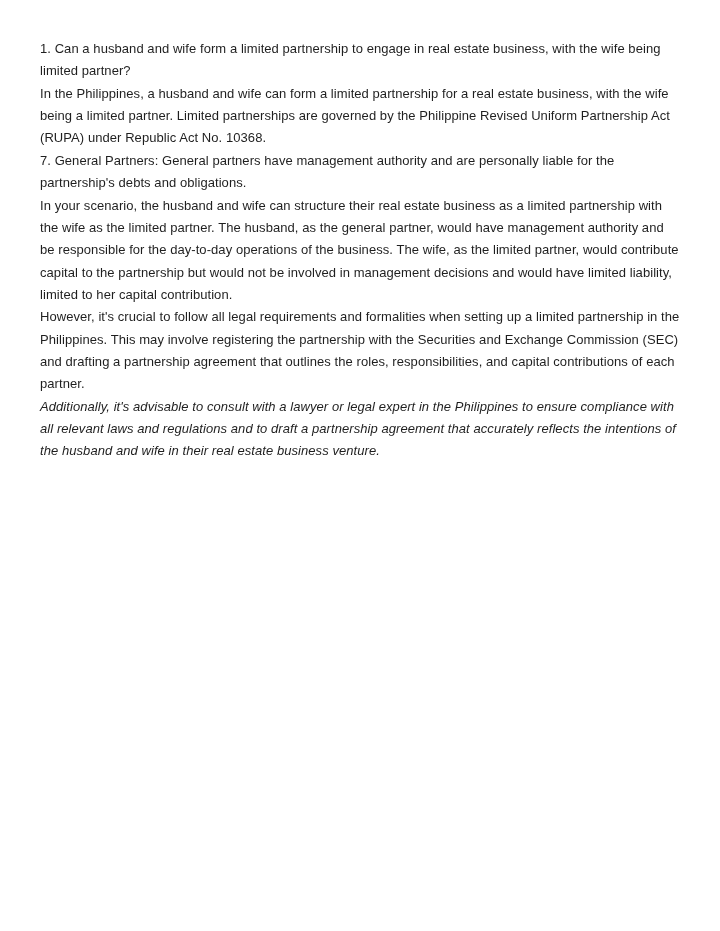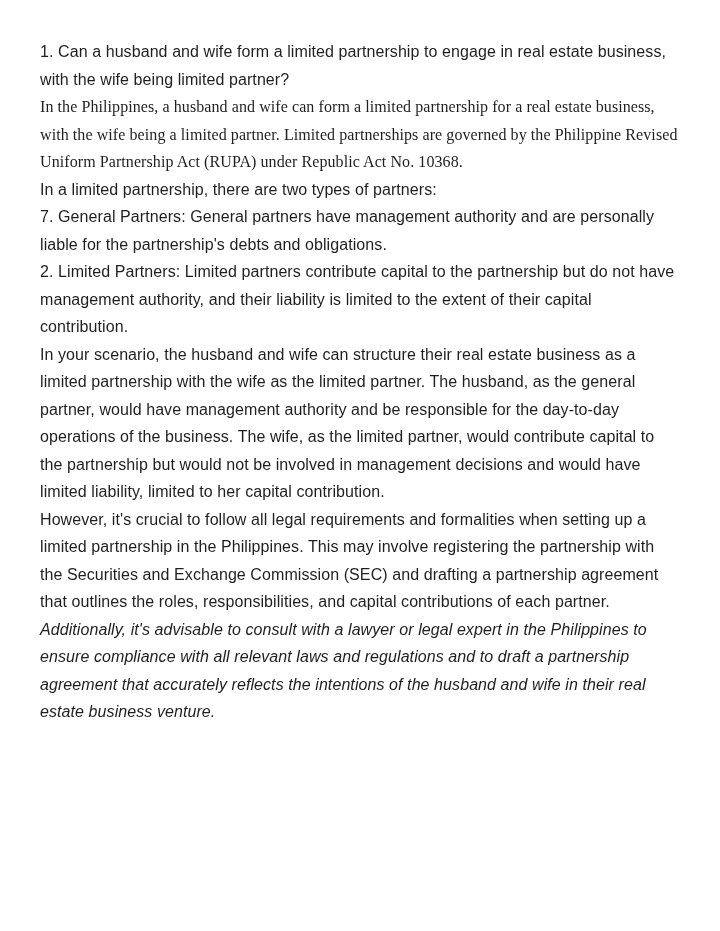--- a/index.html
+++ b/index.html
@@ -20,47 +20,45 @@
     background: #ffffff;
     box-sizing: border-box;
     padding: 38px 42px 20px 40px;
     overflow: hidden;
   }
   .doc-body {
     width: 640px;
   }
   p.para {
     margin: 0;
-    font-size: 16px;
+    font-size: 13px;
     line-height: 1.72;
     color: #1f1f1f;
     text-align: left;
     letter-spacing: 0.005em;
   }
   
-  .gap-sm { margin-top: 13px; font-family: Liberation Serif, serif; }
+  .gap-sm { margin-top: 13px; }
   .gap-md { margin-top: 30px; }
   .gap-lg { margin-top: 34px; }
   .gap-xl { margin-top: 36px; font-style: italic; }
 </style>
 </head>
 <body>
 
 <div class="page">
   <div class="doc-body">
 
     <p class="para">1. Can a husband and wife form a limited partnership to engage in real estate business, with the wife being limited partner?</p>
 
     <p class="para gap-sm">In the Philippines, a husband and wife can form a limited partnership for a real estate business, with the wife being a limited partner. Limited partnerships are governed by the Philippine Revised Uniform Partnership Act (RUPA) under Republic Act No. 10368.</p>
 
-    <p class="para gap-md">In a limited partnership, there are two types of partners:</p>
 
     <p class="para gap-lg">7. General Partners: General partners have management authority and are personally liable for the partnership's debts and obligations.</p>
 
-    <p class="para gap-lg">2. Limited Partners: Limited partners contribute capital to the partnership but do not have management authority, and their liability is limited to the extent of their capital contribution.</p>
 
     <p class="para gap-lg">In your scenario, the husband and wife can structure their real estate business as a limited partnership with the wife as the limited partner. The husband, as the general partner, would have management authority and be responsible for the day-to-day operations of the business. The wife, as the limited partner, would contribute capital to the partnership but would not be involved in management decisions and would have limited liability, limited to her capital contribution.</p>
 
     <p class="para gap-lg">However, it's crucial to follow all legal requirements and formalities when setting up a limited partnership in the Philippines. This may involve registering the partnership with the Securities and Exchange Commission (SEC) and drafting a partnership agreement that outlines the roles, responsibilities, and capital contributions of each partner.</p>
 
     <p class="para gap-xl">Additionally, it's advisable to consult with a lawyer or legal expert in the Philippines to ensure compliance with all relevant laws and regulations and to draft a partnership agreement that accurately reflects the intentions of the husband and wife in their real estate business venture.</p>
 
   </div>
 </div>
 

